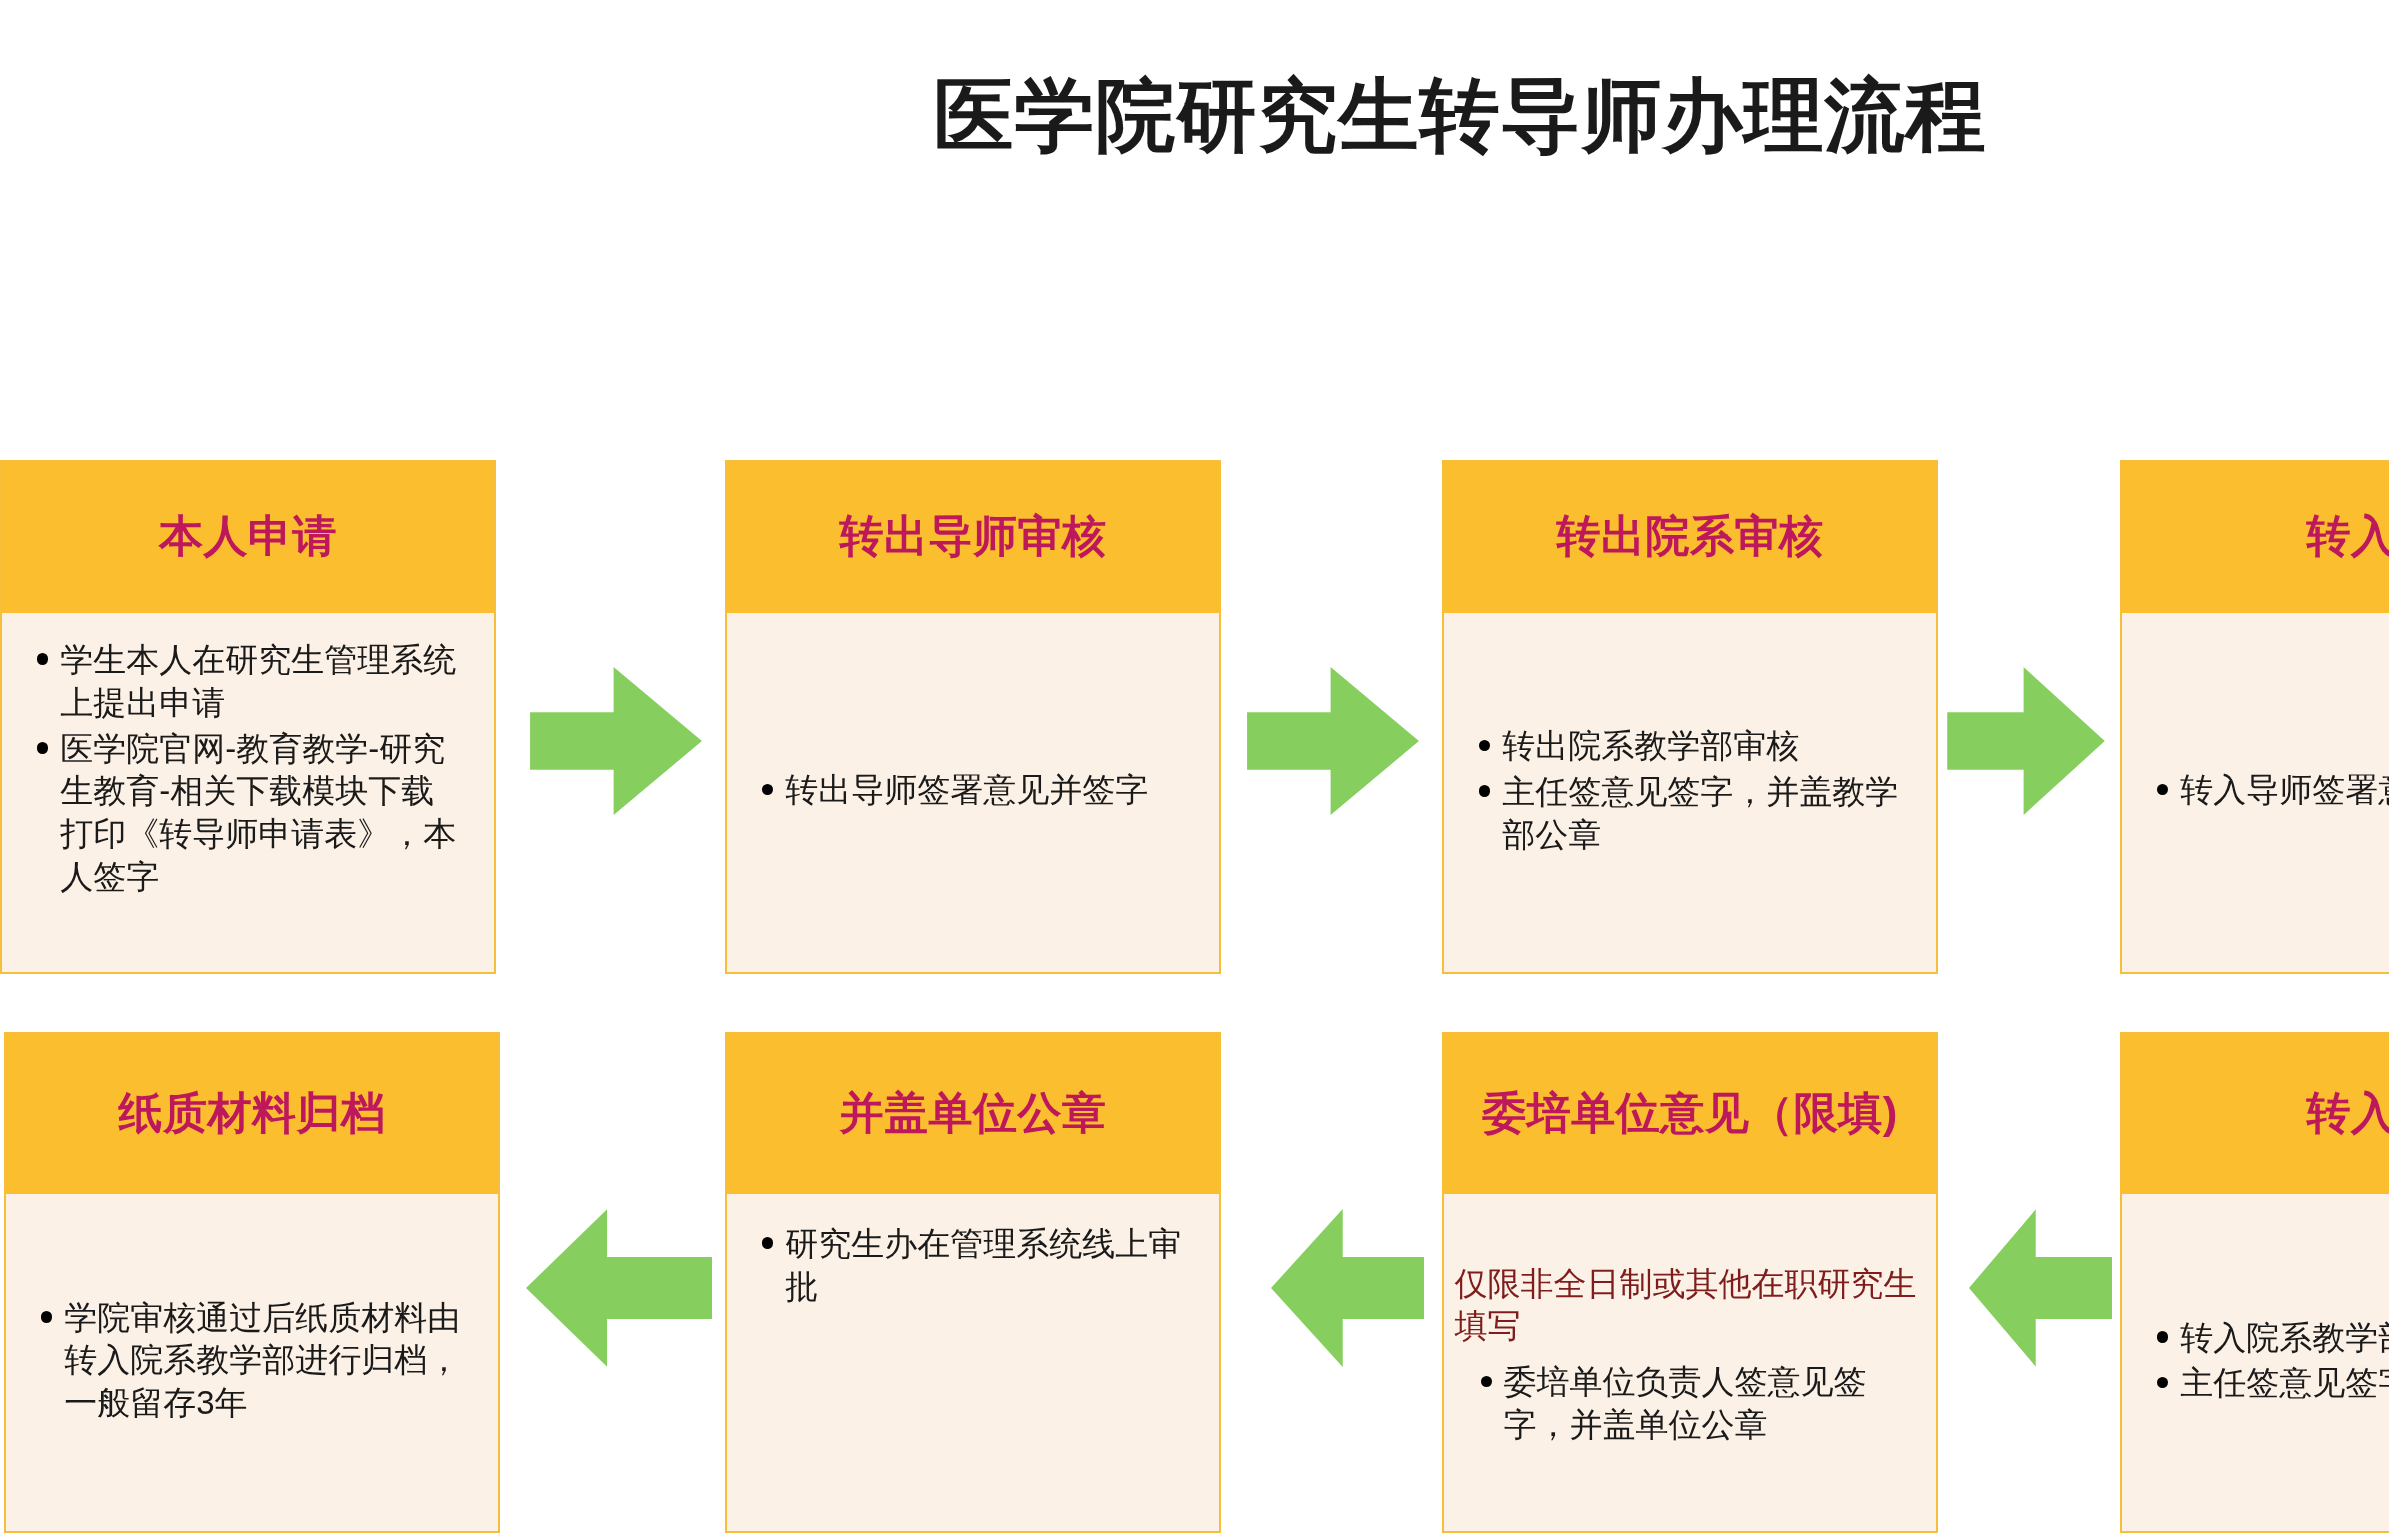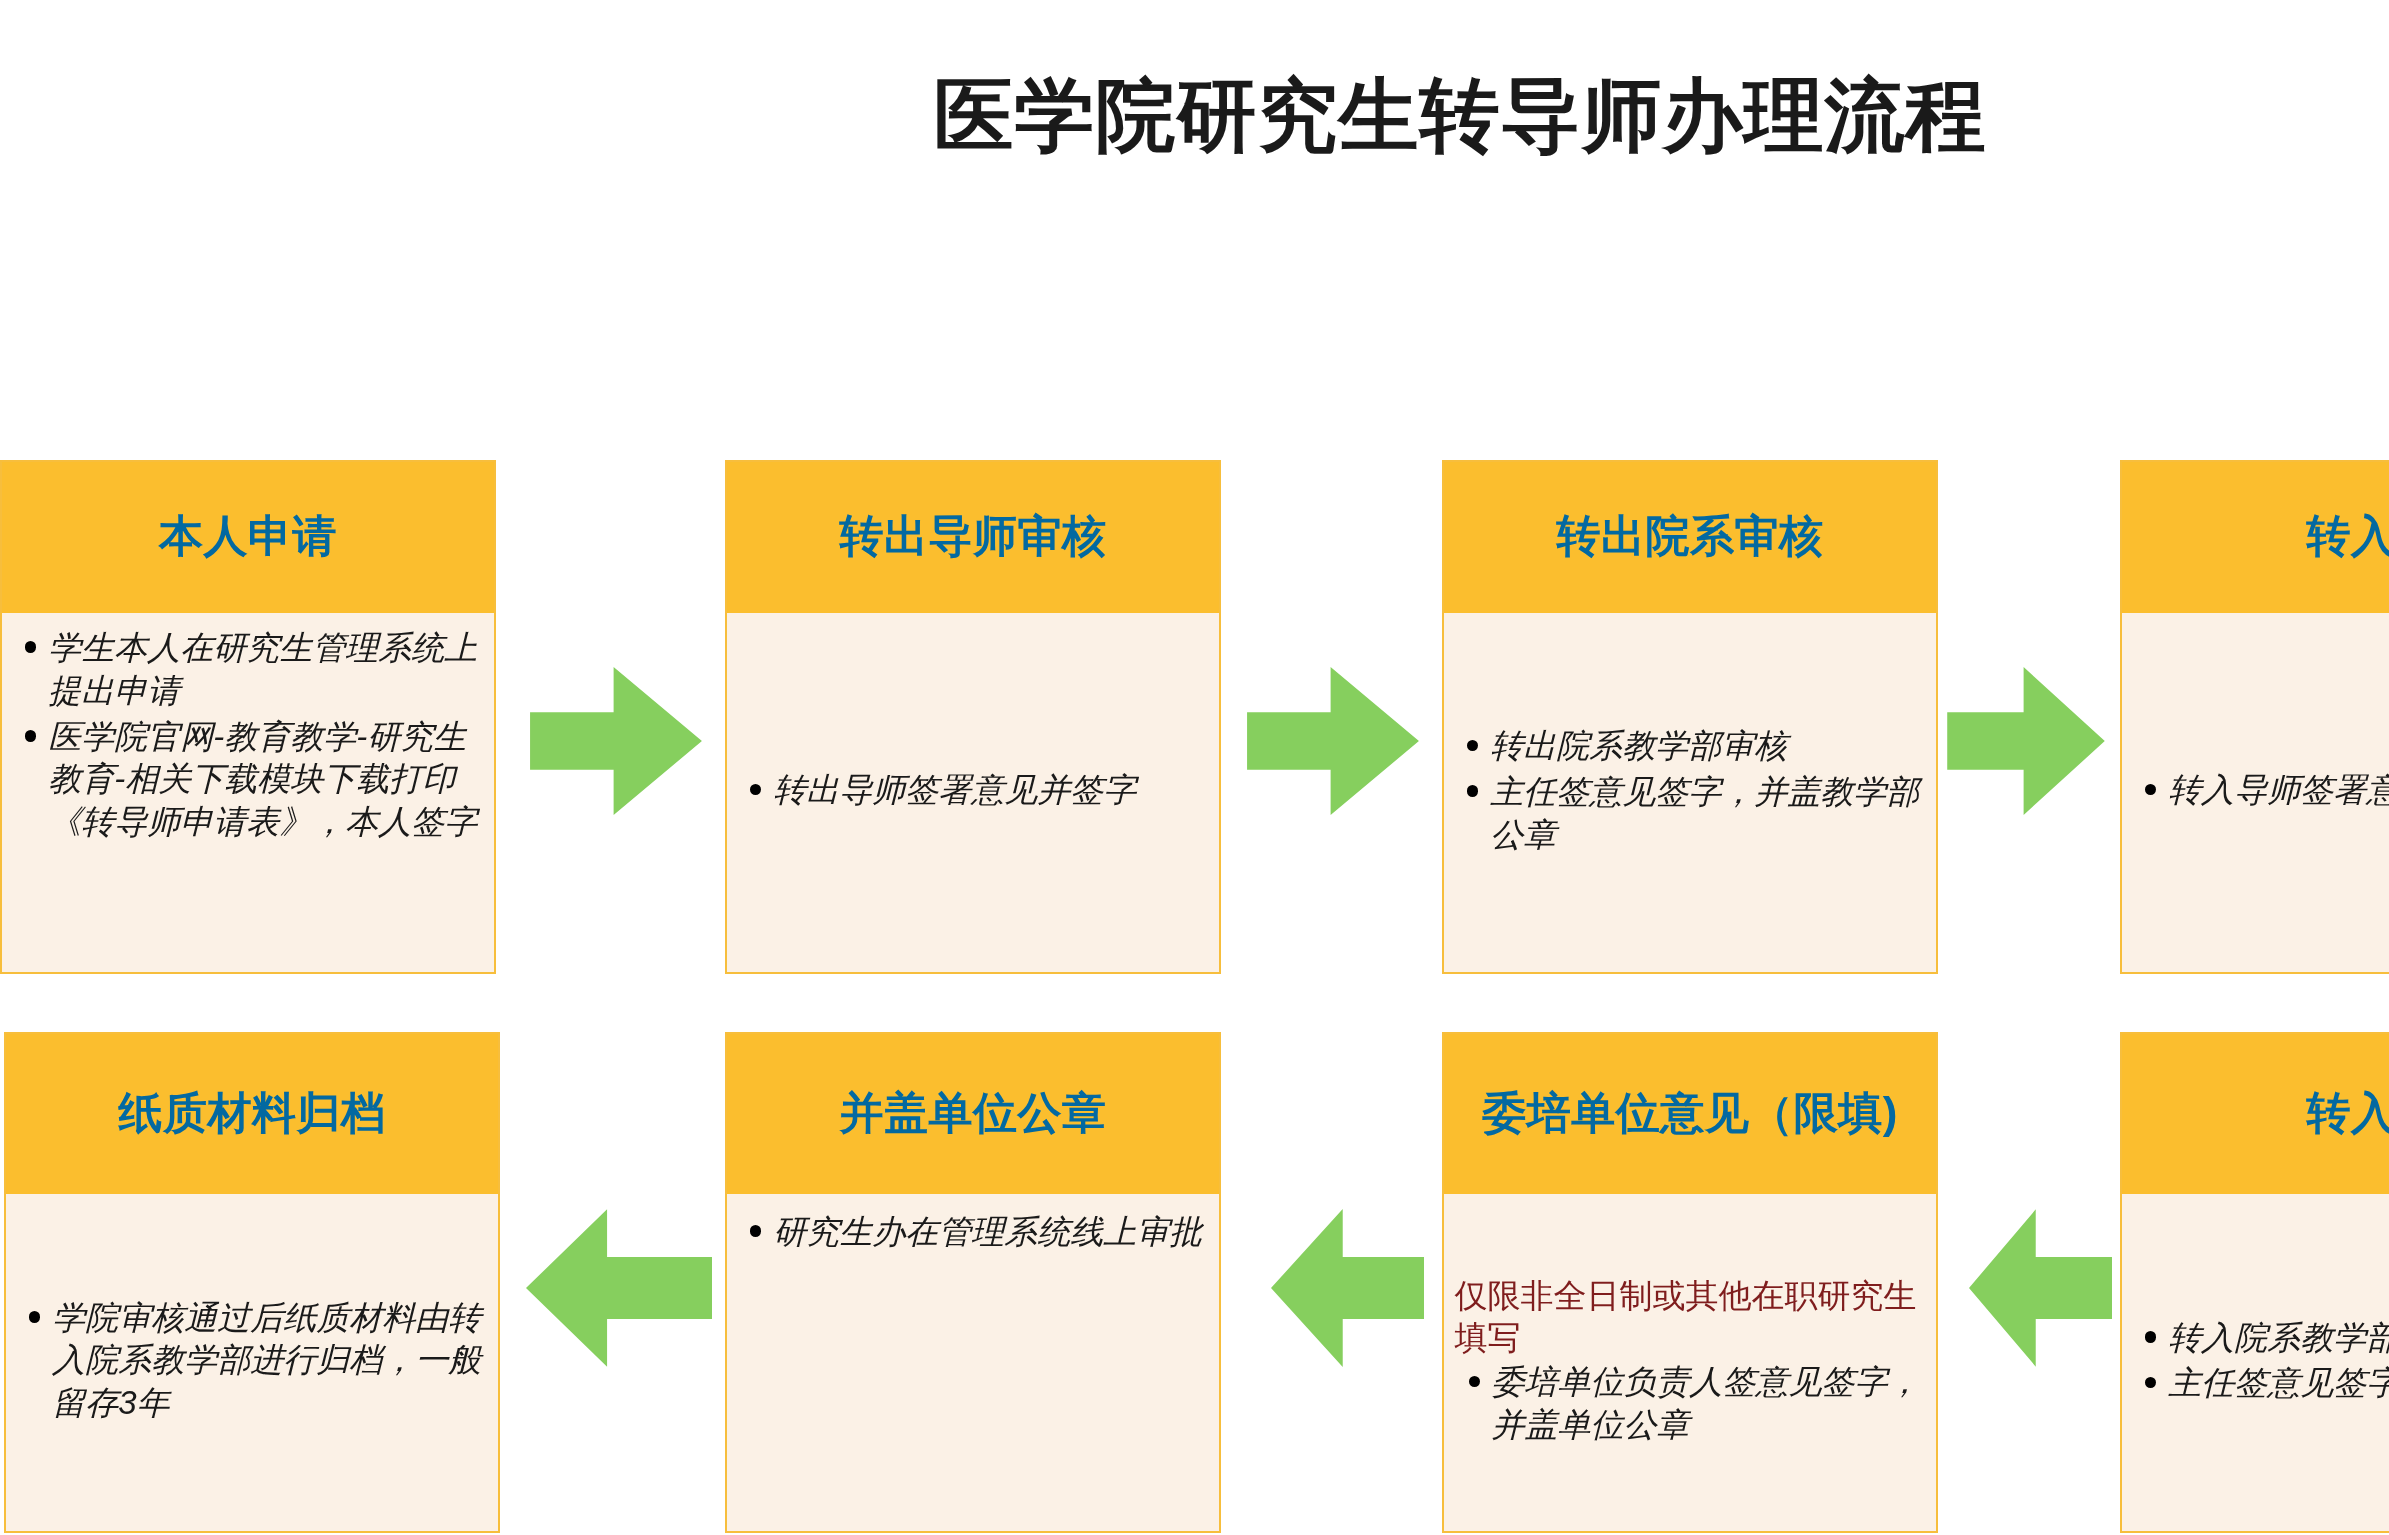--- a/index.html
+++ b/index.html
@@ -24,40 +24,40 @@
   .step-box{
     position:absolute;
     box-sizing:border-box;
     display:flex;flex-direction:column;
     background:#FBF1E6;
     border:2.4px solid #F7BE3C;
     overflow:hidden;
   }
   .step-head{
     background:#FBBE2E;
-    color:#0369a1;
+    color:#be185d;
     font-weight:bold;
     text-align:left;
     display:flex;align-items:center;justify-content:center;
     box-sizing:border-box;
     margin:-2.4px -2.4px 0 -2.4px;
     padding:4.8px 12.4px;
     line-height:1.12;
     letter-spacing:0.5px;
   }
   .step-body{
     flex:1;
     background:#FBF1E6;
     box-sizing:border-box;
     padding:12.4px 16.2px 12.4px 16.2px;
     display:flex;flex-direction:column;
     justify-content:center;
   }
   ul.bullets{
-    margin:0;padding:0;list-style:none;font-style:italic;
+    margin:12px;padding:0;list-style:none;
   }
   ul.bullets li{
     position:relative;
     padding-left:30px;
     margin:0 0 2.9px 0;
     color:#1A1A1A;
     line-height:1.30;
   }
   ul.bullets li::before{
     content:"";

